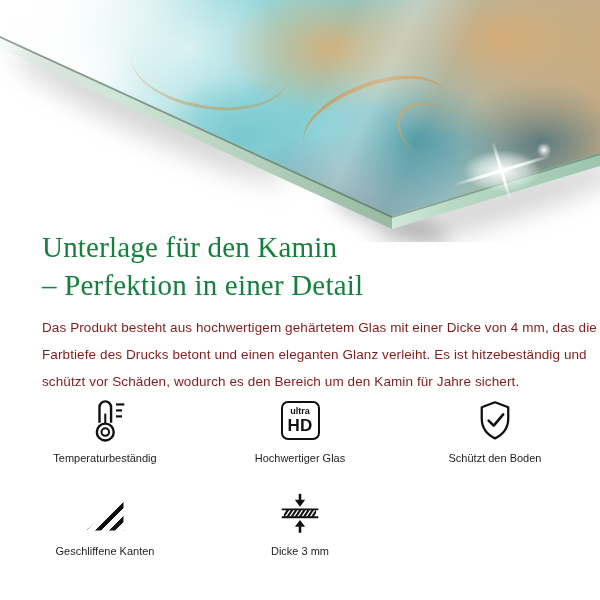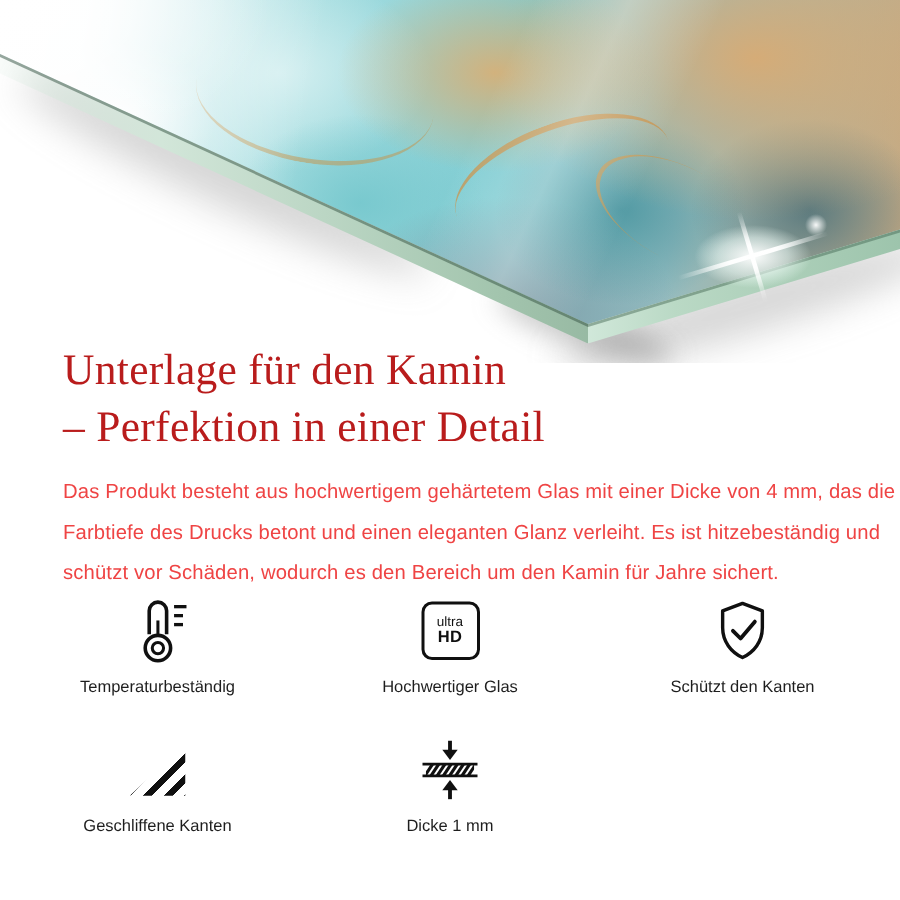--- a/index.html
+++ b/index.html
@@ -52,38 +52,38 @@
     background:linear-gradient(to right, #87a793 0%, #d8f0e1 30%, #f4fffa 50%, #bad9c5 75%, #9dc4ac 100%);}
   .edge-right-line{clip-path:polygon(392px 216px,600px 153px,600px 155px,392px 218px);background:rgba(62,97,77,.45);}
 
   .sparkle{position:absolute;left:442px;top:136px;width:120px;height:70px;pointer-events:none;}
   .sparkle .glow{position:absolute;inset:0;background:radial-gradient(52px 28px at 50% 50%, rgba(255,255,255,.98), rgba(240,252,248,.55) 45%, transparent 75%);}
   .sparkle .ray-h{position:absolute;left:8px;top:33px;width:104px;height:3px;transform:rotate(-16.7deg);background:linear-gradient(90deg,transparent,rgba(255,255,255,.98) 35%,rgba(255,255,255,.98) 65%,transparent);}
   .sparkle .ray-v{position:absolute;left:58px;top:4px;width:3px;height:62px;transform:rotate(-16.7deg);background:linear-gradient(180deg,transparent,rgba(255,255,255,.98) 38%,rgba(255,255,255,.98) 62%,transparent);}
   .sparkle .dot{position:absolute;left:94px;top:6px;width:16px;height:16px;background:radial-gradient(circle,rgba(255,255,255,.95),transparent 65%);}
 
   
-  .title{position:absolute;left:42px;top:229px;color:#b91c1c;
+  .title{position:absolute;left:42px;top:229px;color:#15803d;
     font-family:"Liberation Serif",serif;font-weight:400;
     font-size:29px;line-height:37.5px;letter-spacing:.2px;}
-  .paragraph{position:absolute;left:42px;top:314px;color:#ef4444;
+  .paragraph{position:absolute;left:42px;top:314px;color:#7f1d1d;
     font-size:13.5px;line-height:27.2px;letter-spacing:.1px;}
   .paragraph div{white-space:nowrap;}
 
   
   .features{position:absolute;left:30px;top:397px;width:540px;
     display:grid;grid-template-columns:150px 240px 150px;row-gap:26px;}
   .cell{display:flex;flex-direction:column;align-items:center;}
   .icon-box{height:47px;display:flex;align-items:center;justify-content:center;}
   .feat-label{margin-top:8px;font-size:11px;color:#1e1e1e;white-space:nowrap;}
 
   .uhd-box{width:35px;height:35px;border:2.5px solid #101010;border-radius:7px;
     display:flex;flex-direction:column;align-items:center;justify-content:center;color:#101010;}
-  .uhd-top{font-size:9px;font-weight:400;line-height:1;}
-  .uhd-bottom{font-size:11px;font-weight:800;line-height:1;margin-top:1px;letter-spacing:.3px;}
+  .uhd-top{font-size:9px;font-weight:700;line-height:1;}
+  .uhd-bottom{font-size:17px;font-weight:800;line-height:1;margin-top:1px;letter-spacing:.3px;}
 
   .stripes{width:37px;height:34px;
     background:repeating-linear-gradient(135deg,#101010 0 4.2px,rgba(0,0,0,0) 4.2px 9.8px);
     clip-path:polygon(100% 0,100% 100%,0 100%);}
 </style>
 </head>
 <body>
 
 <div class="hero">
   <div class="shadow shadow-left"></div>
@@ -147,21 +147,21 @@
     <div class="feat-label">Hochwertiger Glas</div>
   </div>
 
   <div class="cell">
     <div class="icon-box">
       <svg width="42" height="44" viewBox="0 0 46 48">
         <path d="M23 3.5 L37.5 9 v12.3 c0 10.2 -6.3 17.8 -14.5 21.7 C14.8 39.1 8.5 31.5 8.5 21.3 V9 Z" fill="none" stroke="#101010" stroke-width="2.5" stroke-linejoin="round"></path>
         <path d="M16 23.5 l5.6 5.6 L32 16.8" fill="none" stroke="#101010" stroke-width="2.8" stroke-linecap="round" stroke-linejoin="round"></path>
       </svg>
     </div>
-    <div class="feat-label">Schützt den Kanten</div>
+    <div class="feat-label">Schützt den Boden</div>
   </div>
 
 
   <div class="cell">
     <div class="icon-box">
       <div class="stripes"></div>
     </div>
     <div class="feat-label">Geschliffene Kanten</div>
   </div>
 
@@ -184,16 +184,16 @@
           <line x1="18.5" y1="28.5" x2="25.5" y2="18"></line>
           <line x1="23" y1="28.5" x2="30" y2="18"></line>
           <line x1="27.5" y1="28.5" x2="34.5" y2="18"></line>
           <line x1="32" y1="28.5" x2="39" y2="18"></line>
           <line x1="36.5" y1="28.5" x2="43.5" y2="18"></line>
         </g>
         <polygon points="18.4,38 29.6,38 24,30.5" fill="#101010"></polygon>
         <line x1="24" y1="37.5" x2="24" y2="44.5" stroke="#101010" stroke-width="2.8"></line>
       </svg>
     </div>
-    <div class="feat-label">Dicke 1 mm</div>
+    <div class="feat-label">Dicke 3 mm</div>
   </div>
 
 </div>
 
 </body></html>

